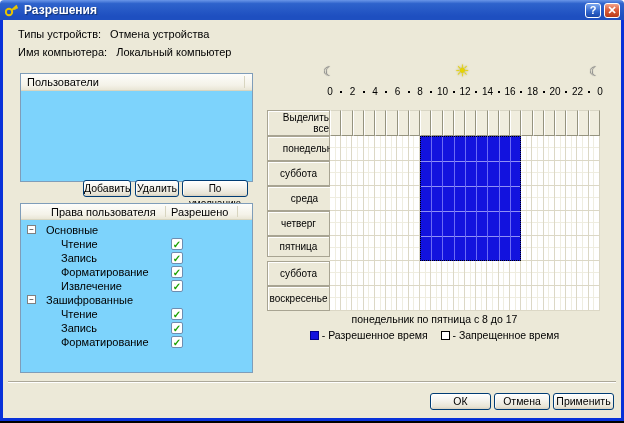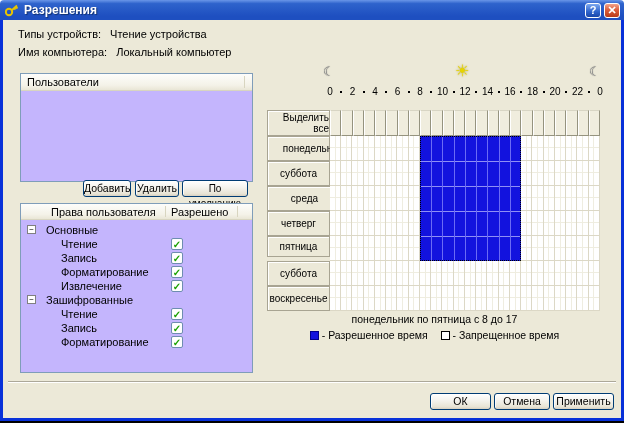--- a/index.html
+++ b/index.html
@@ -28,21 +28,21 @@
   .help-btn{left:585px;background:linear-gradient(180deg,#7DA8EF 0%,#2E63CC 60%,#1A46A8 100%);}
   .close-btn{left:604px;background:linear-gradient(180deg,#F2A38B 0%,#DD5F3D 45%,#B83A18 100%);}
   
   .body{
     position:absolute;left:0;top:20px;width:624px;height:401px;
     background:#ECE9D8;border:3px solid #0831D9;border-top:none;
   }
   .lbl-row{position:absolute;left:15px;white-space:nowrap;}
   .lbl-row .lab{margin-right:6px;}
   
-  .panel{position:absolute;background:#c4b5fd;border:1px solid #7F9DB9;}
+  .panel{position:absolute;background:#7dd3fc;border:1px solid #7F9DB9;}
   .users-panel{left:17px;top:53px;width:233px;height:109px;}
   .list-header{
     position:relative;height:17px;line-height:17px;
     background:linear-gradient(180deg,#FDFDFB 0%,#F4F2E8 70%,#E9E6D6 100%);
     border-bottom:1px solid #D8D5C0;padding-left:6px;
   }
   .hdr-div{position:absolute;top:2px;bottom:2px;width:1px;background:#D8D5C0;}
   .user-item{
     position:relative;height:16px;line-height:16px;background:#EAF1FA;
     display:flex;align-items:center;padding-left:3px;
@@ -131,21 +131,21 @@
     </span>
     <span class="title-text">Разрешения</span>
     <span class="cap-btn help-btn">?</span>
     <span class="cap-btn close-btn">✕</span>
   </div>
 
   <div class="body">
 
     <div class="lbl-row" style="top:8px;">
       <span class="lab">Типы устройств:</span>
-      <span>Чтение устройства</span>
+      <span>Отмена устройства</span>
     </div>
     <div class="lbl-row" style="top:26px;">
       <span class="lab">Имя компьютера:</span>
       <span>Локальный компьютер</span>
     </div>
 
     <div class="panel users-panel">
       <div class="list-header">
         <span>Пользователи</span>
         <span class="hdr-div" style="right:7px;"></span>

